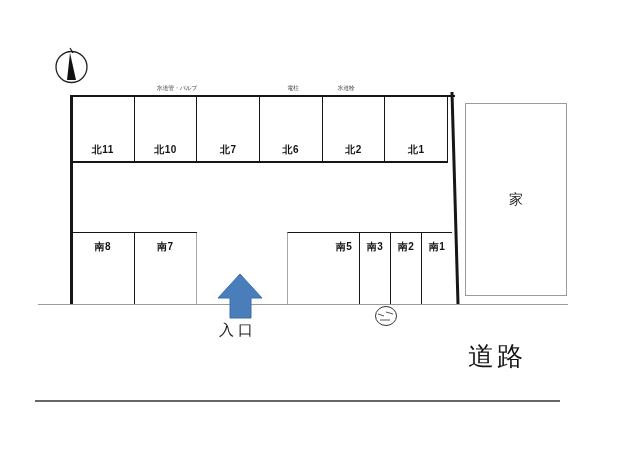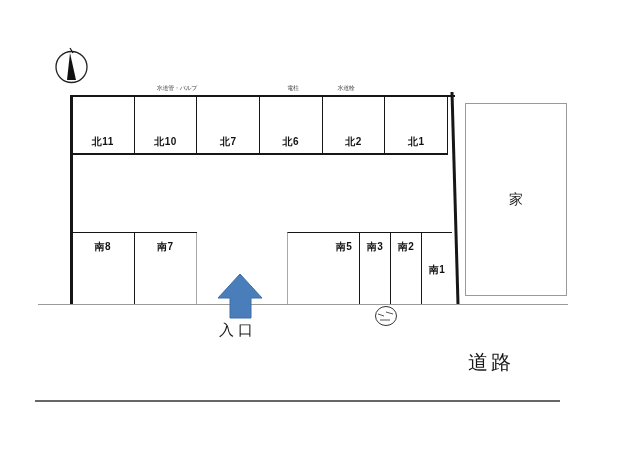--- a/index.html
+++ b/index.html
@@ -9,41 +9,41 @@
     font-family:"Liberation Sans","DejaVu Sans",sans-serif;color:#111;
   }
   .abs{position:absolute;}
   
   #lot-top-line{left:72px;top:95px;width:383px;height:2px;background:#161616;}
   #lot-left-line{left:70px;top:95px;width:2.5px;height:210px;background:#161616;}
   #lot-bottom-line{left:38px;top:304px;width:530px;height:1px;background:#9a9a9a;}
   #road-line{left:35px;top:400px;width:525px;height:2px;background:#666;}
   
   .row{display:flex;box-sizing:border-box;}
-  #north-row{left:72px;top:95px;width:376px;height:60px;border-bottom:2px solid #161616;}
+  #north-row{left:72px;top:95px;width:376px;height:68px;border-bottom:2px solid #161616;}
   #south-row-left{left:72px;top:232px;width:125px;height:72px;border-top:1.5px solid #161616;}
   #south-row-right{left:287px;top:232px;width:165px;height:72px;border-top:1.5px solid #161616;border-left:1px solid #a8a8a8;padding-left:41px;}
   .stall{position:relative;flex:1;box-sizing:border-box;border-right:1.8px solid #161616;}
   #south-row-left .stall:last-child{border-right:1px solid #a8a8a8;}
-  #south-row-right .stall:last-child{border-right:none;margin-top:23px;}
+  #south-row-right .stall:last-child{border-right:none;}
   .stall-label{
     position:absolute;left:0;width:100%;text-align:center;
     font-size:10px;font-weight:bold;letter-spacing:0.5px;white-space:nowrap;
   }
   .north .stall-label{bottom:4px;}
   .south .stall-label{top:7px;}
   .marker{position:absolute;top:3px;left:50%;margin-left:-3.5px;width:7px;height:7px;background:#111;}
   
   .tiny-note{
     position:absolute;transform:translateX(-50%);
     font-size:6px;color:#454545;white-space:nowrap;letter-spacing:-0.3px;
   }
   
   #entrance-label{left:219px;top:321px;font-size:15px;letter-spacing:4px;color:#161616;}
-  #road-label{left:468px;top:349px;font-size:20px;letter-spacing:3px;color:#161616;}
+  #road-label{left:468px;top:339px;font-size:26px;letter-spacing:3px;color:#161616;}
   
   #house-box{
     left:465px;top:103px;width:102px;height:193px;border:1px solid #9a9a9a;background:#fff;
     display:flex;align-items:center;justify-content:center;box-sizing:border-box;
   }
   #house-label{font-size:14px;color:#222;}
   
   #overlay{position:absolute;left:0;top:0;width:640px;height:452px;pointer-events:none;}
 </style>
 </head>

